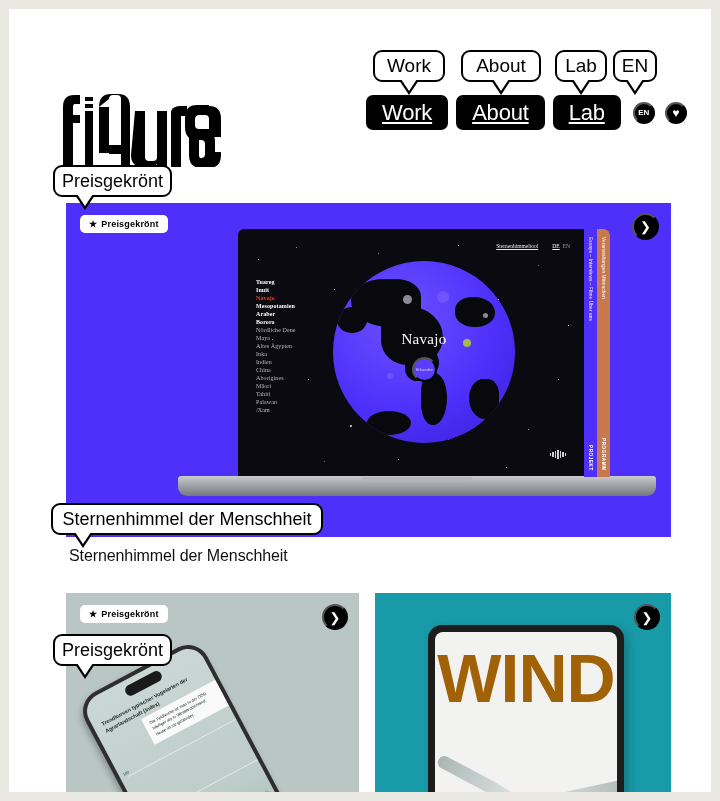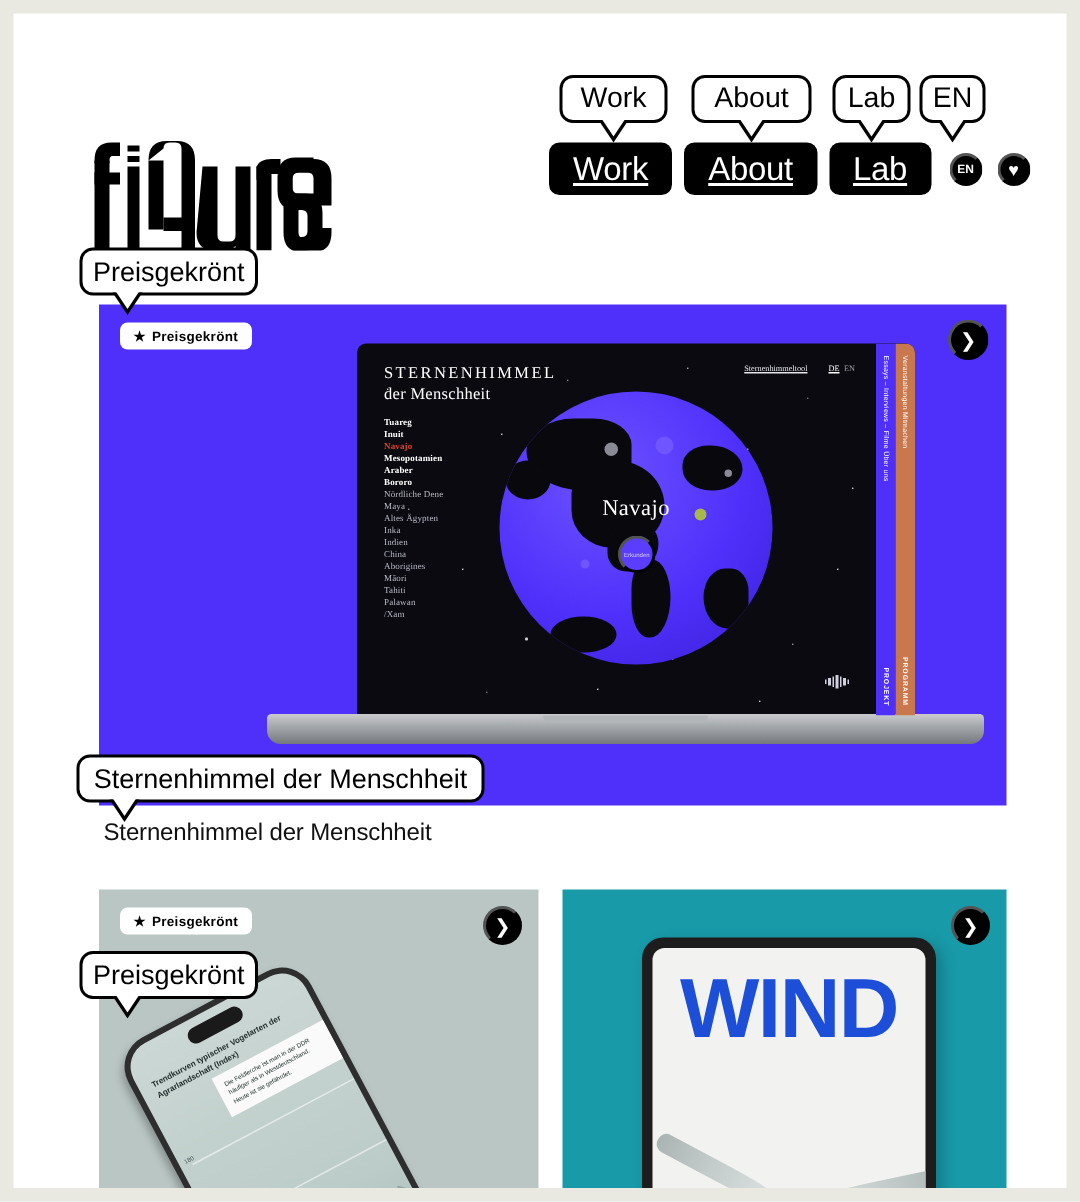--- a/index.html
+++ b/index.html
@@ -406,23 +406,23 @@
     width: 100%; height: 100%;
     background: #f2f3f1;
     border-radius: 8px;
     position: relative;
     overflow: hidden;
   }
   #wind-word {
     position: absolute;
     left: 0; right: 0; top: 12px;
     text-align: center;
-    font-size: 56px;
+    font-size: 68px;
     font-weight: 700;
-    color: #1d4ed8;
+    color: #a16207;
     letter-spacing: -1px;
     line-height: 1;
     z-index: 2;
   }
   .blade {
     position: absolute;
     background: linear-gradient(90deg,#e3e8e6 0%,#c3cccb 60%,#aab5b3 100%);
     transform-origin: 0% 50%;
     border-radius: 50% 6px 6px 50%;
     z-index: 3;
@@ -526,24 +526,20 @@
           <div class="star" style="left:160px; top:230px; width:1px; height:1px;"></div>
           <div class="star" style="left:210px; top:210px; width:1px; height:1px; opacity:.6;"></div>
           <div class="star" style="left:250px; top:170px; width:1px; height:1px;"></div>
           <div class="star" style="left:290px; top:200px; width:1px; height:1px; opacity:.7;"></div>
           <div class="star" style="left:320px; top:150px; width:1px; height:1px;"></div>
           <div class="star" style="left:86px;  top:232px; width:1px; height:1px; opacity:.5;"></div>
           <div class="star" style="left:196px; top:120px; width:1px; height:1px; opacity:.4;"></div>
           <div class="star" style="left:268px; top:238px; width:1px; height:1px;"></div>
         </div>
 
-        <div id="screen-title">
-          <span class="t1">STERNENHIMMEL</span>
-          <span class="t2">der Menschheit</span>
-        </div>
 
         <ul id="culture-list">
           <li class="bold">Tuareg</li>
           <li class="bold">Inuit</li>
           <li class="active">Navajo</li>
           <li class="bold">Mesopotamien</li>
           <li class="bold">Araber</li>
           <li class="bold">Bororo</li>
           <li>Nördliche Dene</li>
           <li>Maya</li>

